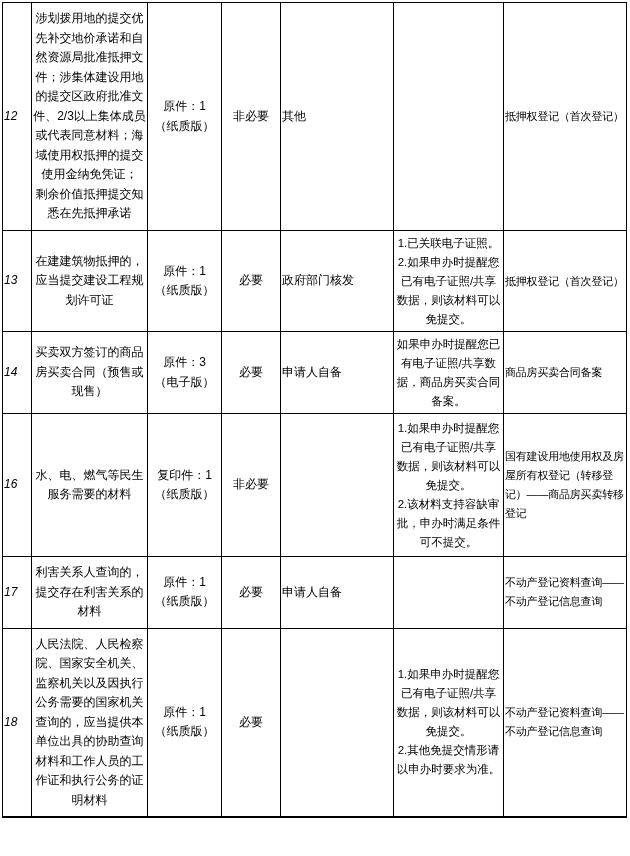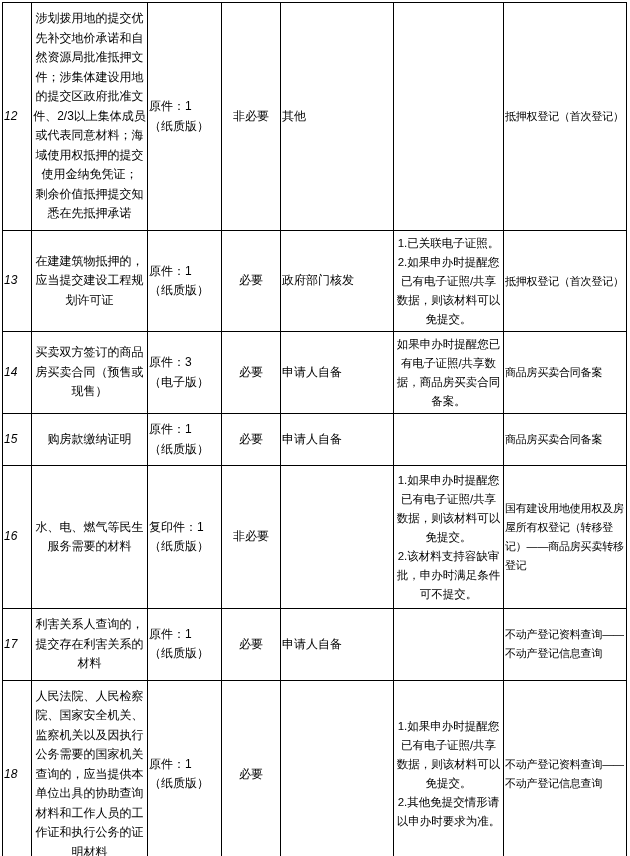--- a/index.html
+++ b/index.html
@@ -24,21 +24,21 @@
     border: 1px solid #000;
     vertical-align: middle;
     padding: 6px 1px;
     font-size: 12px;
     line-height: 19.5px;
     overflow: hidden;
     word-break: break-all;
   }
   td.c-no       { text-align: left; font-style: italic; }
   td.c-material { text-align: center; white-space: pre-line; }
-  td.c-copies   { text-align: left; white-space: pre-line; }
+  td.c-copies   { text-align: center; white-space: pre-line; }
   td.c-required { text-align: center; }
   td.c-source   { text-align: left; margin-top: 12px; }
   td.c-notes    { text-align: center; white-space: pre-line; font-size: 11.5px; line-height: 19px; padding: 0 2px; }
   td.c-category { text-align: left; white-space: pre-line; font-size: 11px; letter-spacing: -0.2px; line-height: 19px; padding: 0 1px; }
   tr:last-child td { border-bottom: 2px solid #000; }
 </style>
 </head>
 <body>
 
 <table class="materials">
@@ -77,30 +77,20 @@
       <tr style="height: 82px;">
         <td class="c-no">14</td>
         <td class="c-material">买卖双方签订的商品房买卖合同（预售或现售）</td>
         <td class="c-copies">原件：3
 （电子版）</td>
         <td class="c-required">必要</td>
         <td class="c-source">申请人自备</td>
         <td class="c-notes">如果申办时提醒您已有电子证照/共享数据，商品房买卖合同备案。</td>
         <td class="c-category">商品房买卖合同备案</td>
       </tr>
-      <tr style="height: 42px;">
-        <td class="c-no">15</td>
-        <td class="c-material">购房款缴纳证明</td>
-        <td class="c-copies">原件：1
-（纸质版）</td>
-        <td class="c-required">必要</td>
-        <td class="c-source">申请人自备</td>
-        <td class="c-notes"></td>
-        <td class="c-category">商品房买卖合同备案</td>
-      </tr>
       <tr style="height: 143px;">
         <td class="c-no">16</td>
         <td class="c-material">水、电、燃气等民生服务需要的材料</td>
         <td class="c-copies">复印件：1
 （纸质版）</td>
         <td class="c-required">非必要</td>
         <td class="c-source"></td>
         <td class="c-notes">1.如果申办时提醒您已有电子证照/共享数据，则该材料可以免提交。
 2.该材料支持容缺审批，申办时满足条件可不提交。</td>
         <td class="c-category">国有建设用地使用权及房屋所有权登记（转移登记）——商品房买卖转移登记</td>

